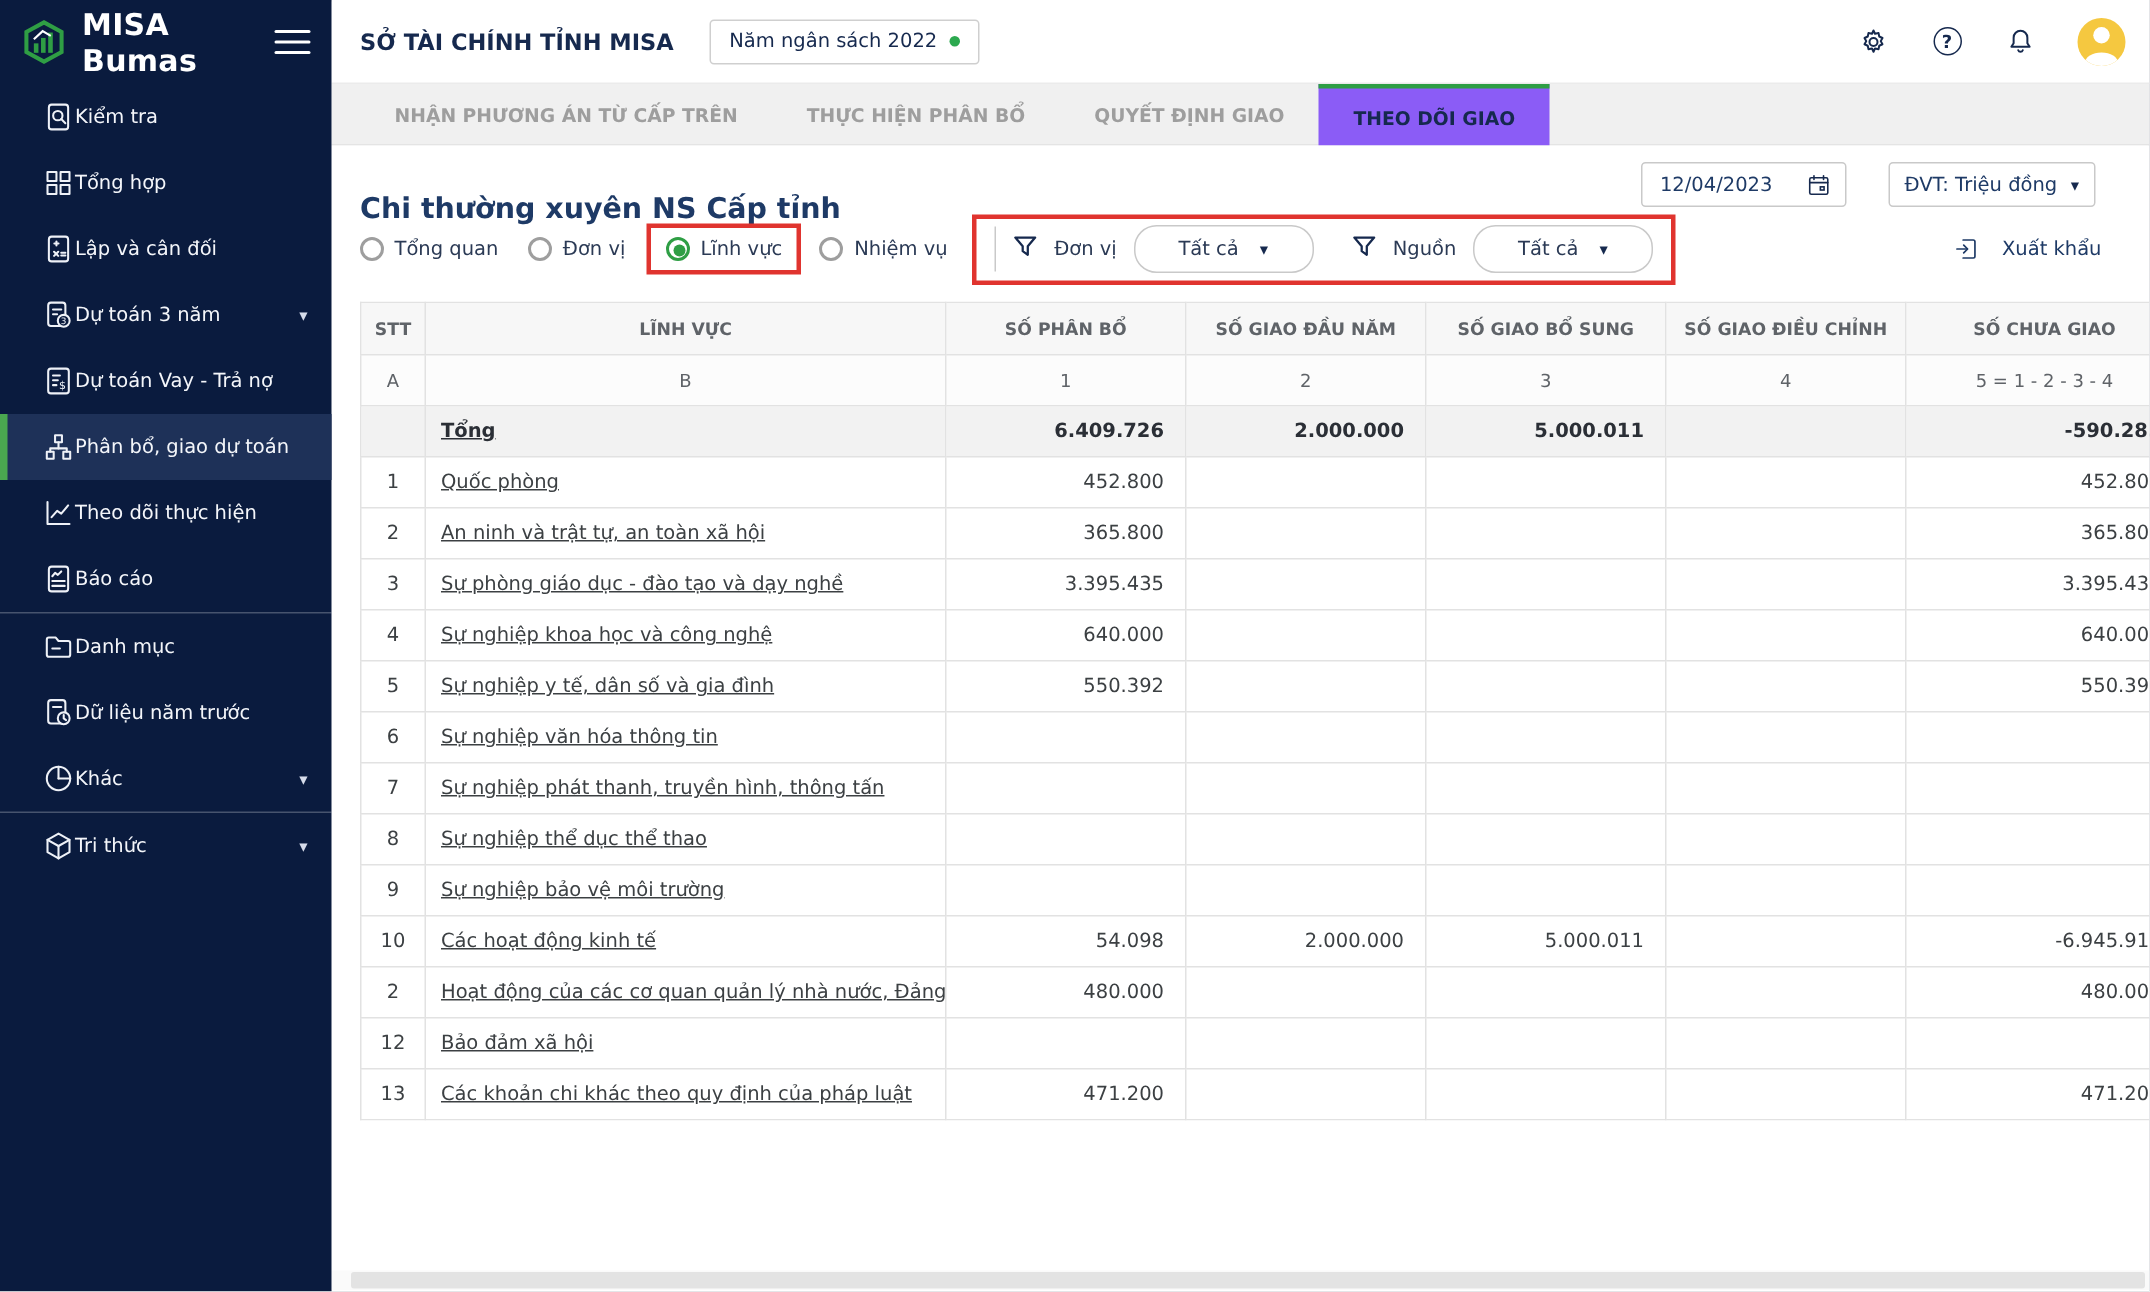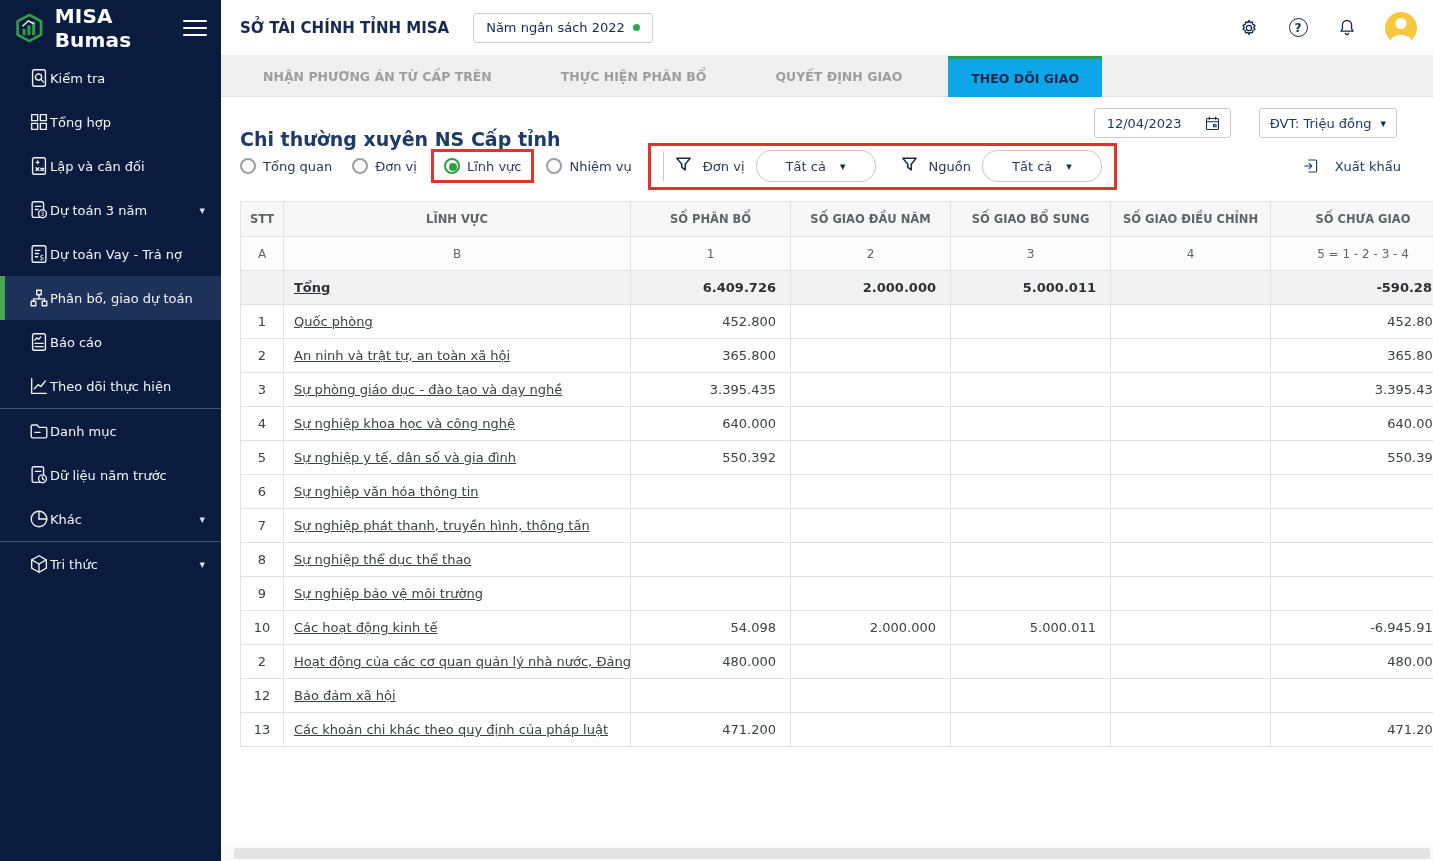--- a/index.html
+++ b/index.html
@@ -34,24 +34,24 @@
   .gdot { width:7px; height:7px; border-radius:50%; background:#2ca94f; }
   .top-right { margin-left:auto; display:flex; align-items:center; gap:27px; }
   .tico { width:22px; height:22px; display:flex; align-items:center; justify-content:center; color:#16294e; cursor:pointer; }
   .tico svg { width:20px; height:20px; stroke:#16294e; stroke-width:1.6; fill:none; stroke-linecap:round; stroke-linejoin:round; }
   .help-circ { width:19px; height:19px; border:1.7px solid #16294e; border-radius:50%; display:flex; align-items:center; justify-content:center;
                font-size:12px; font-weight:bold; color:#16294e; }
   .avatar { width:32px; height:32px; border-radius:50%; background:#f5c840; position:relative; overflow:hidden; cursor:pointer; }
   .avatar .hd { position:absolute; left:50%; top:6px; transform:translateX(-50%); width:11px; height:11px; background:#fff; border-radius:50%; }
   .avatar .sh { position:absolute; left:50%; bottom:-5px; transform:translateX(-50%); width:22px; height:14px; background:#fff; border-radius:50% 50% 0 0; }
 
-  .tabbar { height:41px; background:#f0f0f0; display:flex; align-items:stretch; padding-left:19px; border-bottom:1px solid #e4e4e4;gap:23px; }
+  .tabbar { height:41px; background:#f0f0f0; display:flex; align-items:stretch; padding-left:19px; border-bottom:1px solid #e4e4e4; }
   .tab { display:flex; align-items:center; padding:0 23px; font-size:12.5px; font-weight:bold; color:#9e9e9e;
          cursor:pointer; white-space:nowrap; position:relative; }
-  .tab.active { background:#0ea5e9; color:#16294e; border-top:3px solid #2e9e44; margin-bottom:-1px; }
+  .tab.active { background:#8b5cf6; color:#16294e; border-top:3px solid #2e9e44; margin-bottom:-1px; }
 
   .content { flex:1; background:#fff; position:relative; }
 
   .toolbar-row { position:absolute; top:10px; left:19px; right:36px; height:32px; display:flex; align-items:center; }
   .page-title { font-size:19px; font-weight:bold; color:#1e3a66;margin-top:32px; }
   .date-box { margin-left:auto; width:137px; height:30px; border:1px solid #c9c9c9; border-radius:3px; background:#fff;
               display:flex; align-items:center; padding:0 9px 0 12px; font-size:13px; color:#1e3a66; cursor:pointer; }
   .date-box svg { margin-left:auto; width:17px; height:17px; stroke:#16294e; stroke-width:1.5; fill:none; stroke-linecap:round; }
   .dvt-box { margin-left:28px; min-width:118px; height:30px; border:1px solid #c9c9c9; border-radius:3px; background:#fff;
              display:flex; align-items:center; padding:0 10px; font-size:13px; color:#1e3a66; gap:9px; cursor:pointer; }
@@ -187,37 +187,37 @@
             <path d="M12 8.5 v4.5"></path>
             <path d="M6 15.5 v-2.5 h12 v2.5"></path>
           </svg>
       </span>
       <span class="lbl">Phân bổ, giao dự toán</span>
     </div>
 
     <div class="side-item">
       <span class="sicon">
         <svg viewBox="0 0 24 24">
+            <path d="M4 4 v16 h16"></path>
+            <polyline points="7,15 11,10.5 14,12.5 19,6.5"></polyline>
+          </svg>
+      </span>
+      <span class="lbl">Theo dõi thực hiện</span>
+    </div>
+
+    <div class="side-item">
+      <span class="sicon">
+        <svg viewBox="0 0 24 24">
             <rect x="5" y="3" width="14" height="18" rx="2"></rect>
             <polyline points="7.5,10 9.5,7.5 11.5,9 14,6.5"></polyline>
             <line x1="7.5" y1="13.5" x2="16.5" y2="13.5"></line>
             <line x1="7.5" y1="17" x2="16.5" y2="17"></line>
           </svg>
       </span>
       <span class="lbl">Báo cáo</span>
-    </div>
-
-    <div class="side-item">
-      <span class="sicon">
-        <svg viewBox="0 0 24 24">
-            <path d="M4 4 v16 h16"></path>
-            <polyline points="7,15 11,10.5 14,12.5 19,6.5"></polyline>
-          </svg>
-      </span>
-      <span class="lbl">Theo dõi thực hiện</span>
     </div>
 
     <div class="side-div"></div>
 
     <div class="side-item">
       <span class="sicon">
         <svg viewBox="0 0 24 24">
             <path d="M3.5 7 a1.5 1.5 0 0 1 1.5-1.5 h5 l2 2.5 h7 a1.5 1.5 0 0 1 1.5 1.5 v8.5 a1.5 1.5 0 0 1-1.5 1.5 h-14 a1.5 1.5 0 0 1-1.5-1.5 z"></path>
             <line x1="7.5" y1="13.5" x2="13" y2="13.5"></line>
           </svg>

